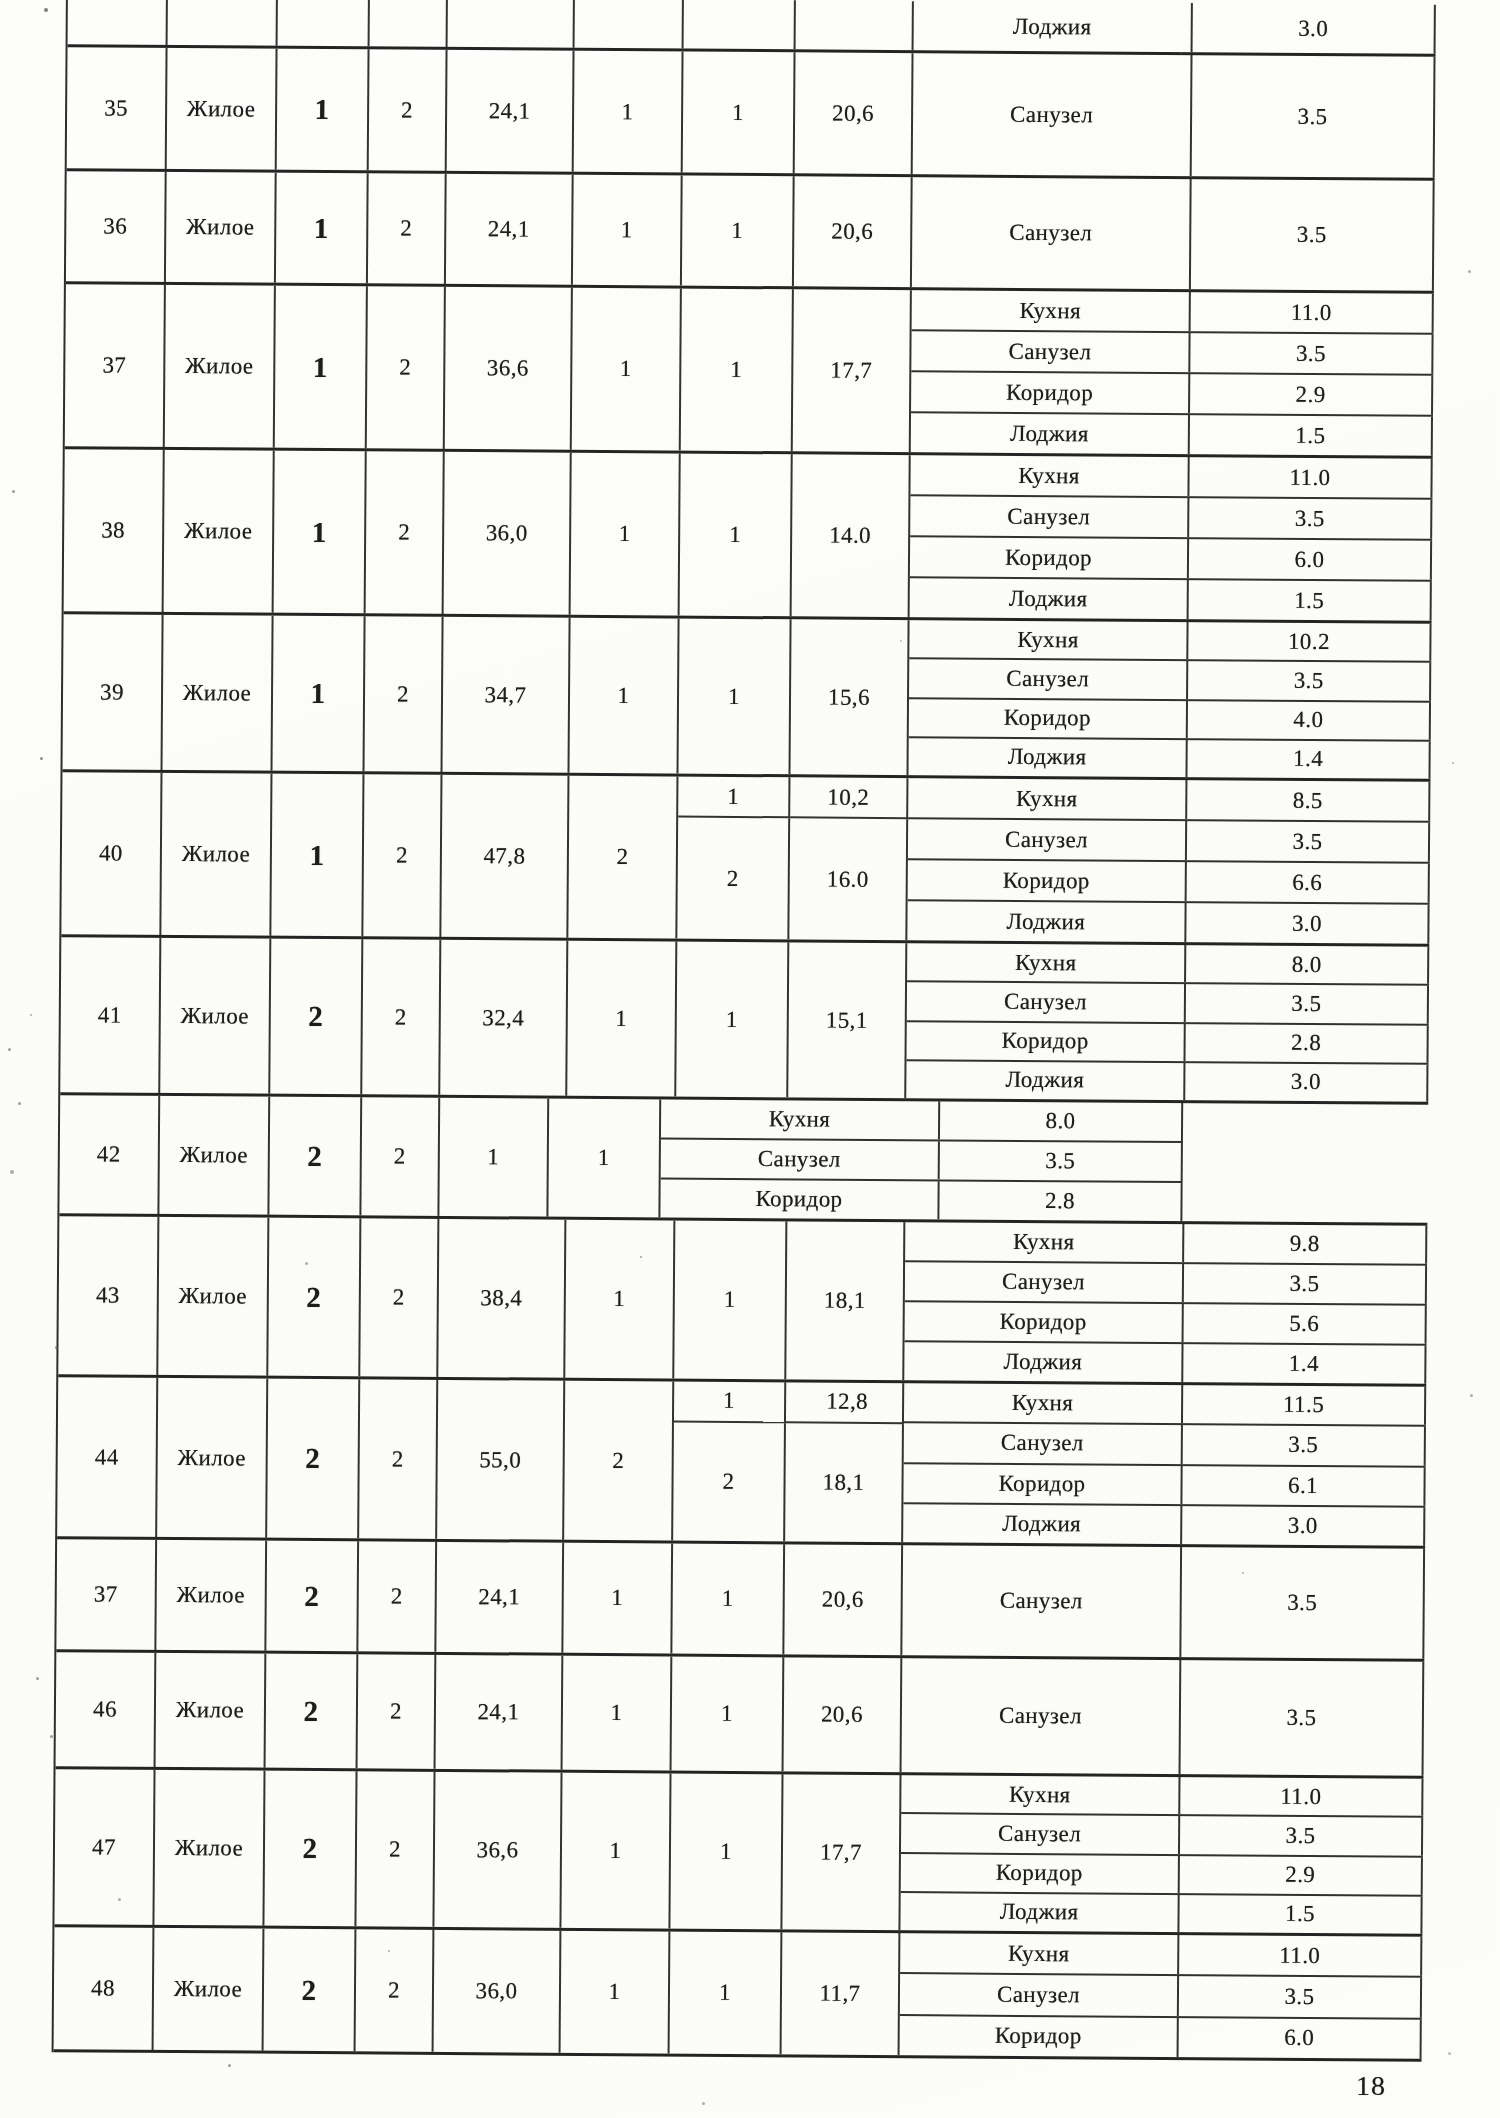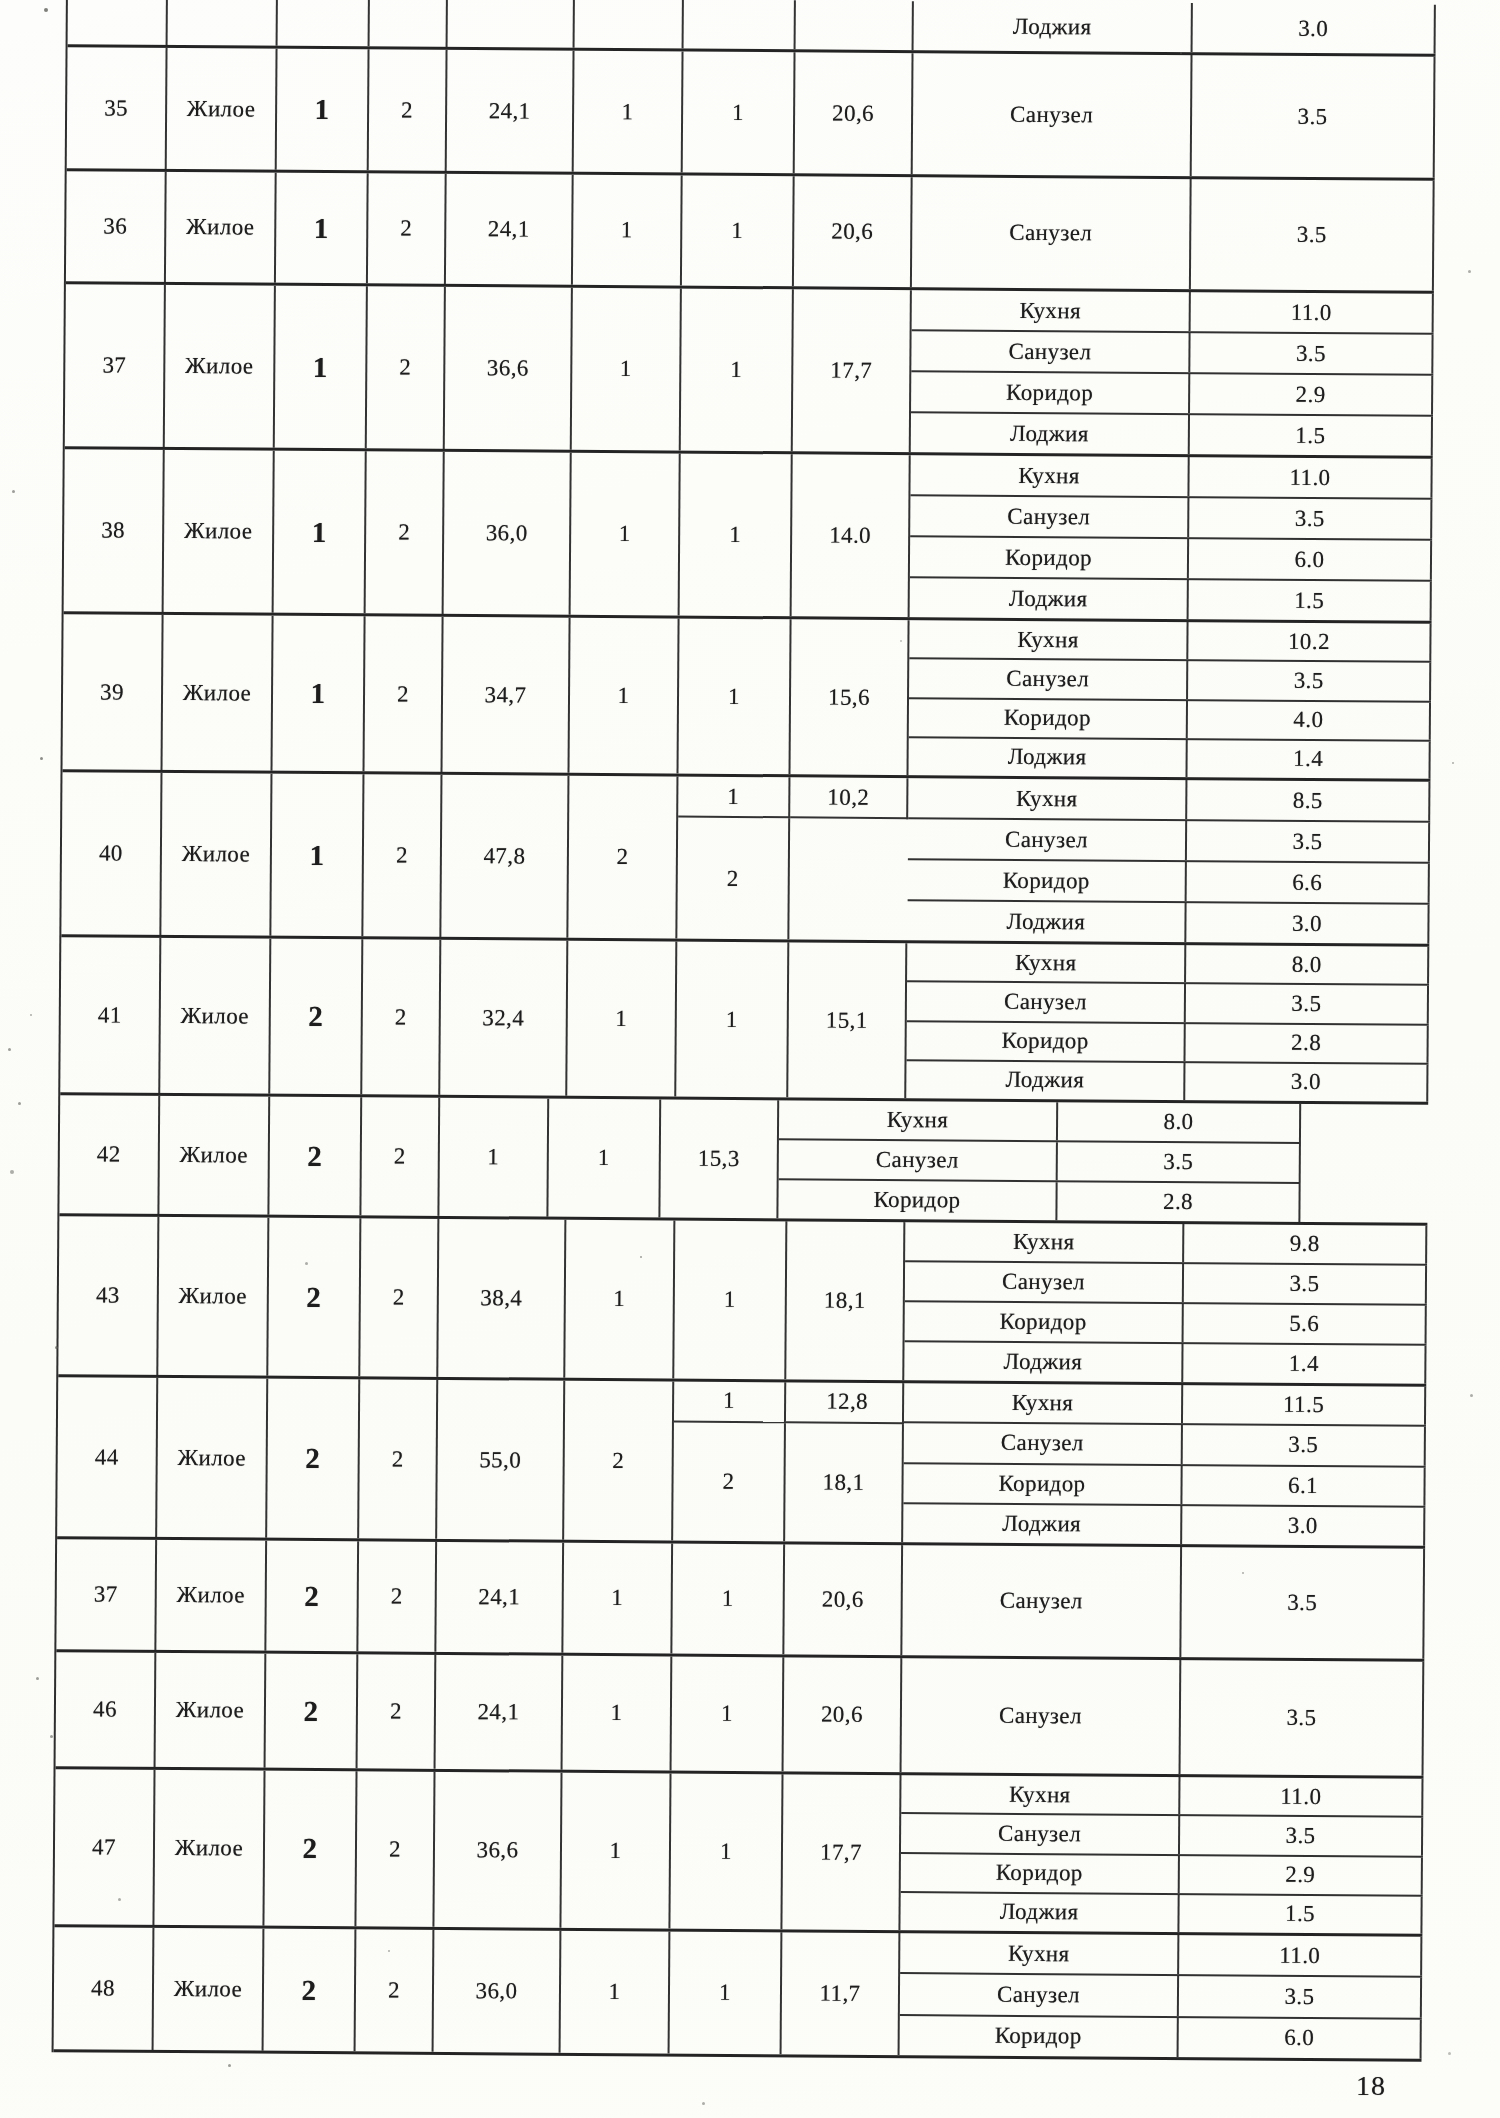--- a/index.html
+++ b/index.html
@@ -179,20 +179,21 @@
         <div class="cell big" style="width: 92px;">1</div>
         <div class="cell" style="width: 78px;">2</div>
         <div class="cell" style="width: 127px;">47,8</div>
         <div class="cell" style="width: 109px;">2</div>
         <div class="stack" style="width: 112px;">
           <div class="cell top" style="width: 112px; height: 41.25px;">1</div>
           <div class="cell rest" style="width: 112px;">2</div>
         </div>
         <div class="stack" style="width: 118px;">
           <div class="cell top" style="width: 118px; height: 41.25px;">10,2</div>
+          <div class="cell rest" style="width: 118px;">16.0</div>
         </div>
         <div class="rooms" style="width: 522px;">
           <div class="subrow">
             <div class="cell" style="width: 279px;">Кухня</div>
             <div class="cell" style="width: 243px; flex: 1 1 0%;">8.5</div>
           </div>
           <div class="subrow">
             <div class="cell" style="width: 279px;">Санузел</div>
             <div class="cell" style="width: 243px; flex: 1 1 0%;">3.5</div>
           </div>
@@ -234,21 +235,20 @@
           </div>
         </div>
       </div>
       <div class="row" style="height: 121px;">
         <div class="cell" style="width: 100px;">42</div>
         <div class="cell" style="width: 110px;">Жилое</div>
         <div class="cell big" style="width: 92px;">2</div>
         <div class="cell" style="width: 78px;">2</div>
         <div class="cell" style="width: 109px;">1</div>
         <div class="cell" style="width: 112px;">1</div>
-        <div class="cell" style="width: 118px;">15,3</div>
         <div class="rooms" style="width: 522px;">
           <div class="subrow">
             <div class="cell" style="width: 279px;">Кухня</div>
             <div class="cell" style="width: 243px; flex: 1 1 0%;">8.0</div>
           </div>
           <div class="subrow">
             <div class="cell" style="width: 279px;">Санузел</div>
             <div class="cell" style="width: 243px; flex: 1 1 0%;">3.5</div>
           </div>
           <div class="subrow">

